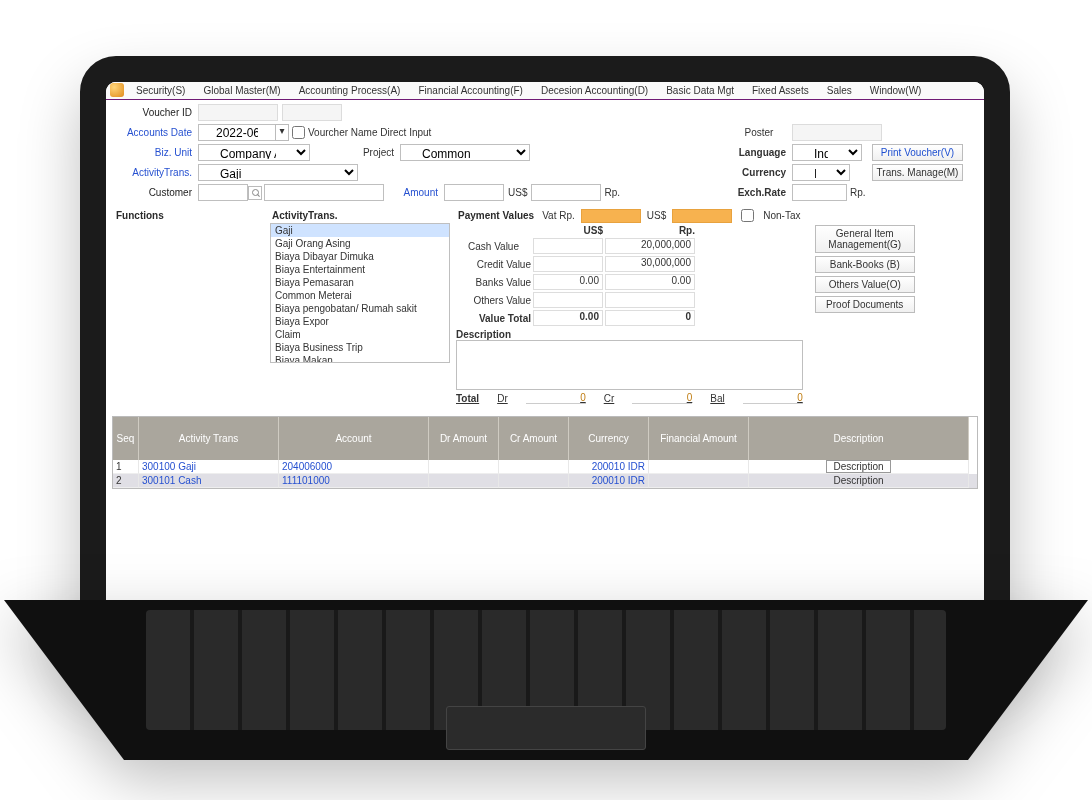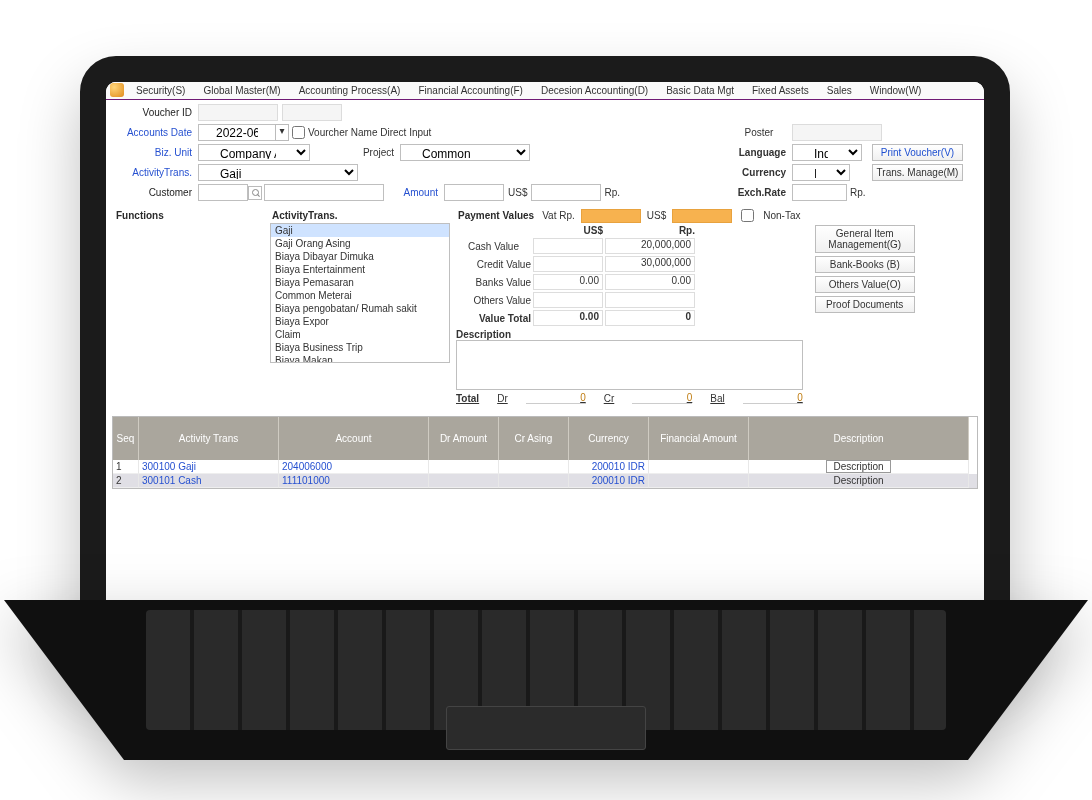--- a/index.html
+++ b/index.html
@@ -322,21 +322,21 @@
        </div>
      </div>
    </div>
 
    <div class="grid">
      <div class="grid-head">
        <div>Seq</div>
        <div>Activity Trans</div>
        <div>Account</div>
        <div>Dr Amount</div>
-       <div>Cr Asing</div>
+       <div>Cr Amount</div>
        <div>Currency</div>
        <div>Financial Amount</div>
        <div>Description</div>
      </div>
      <div class="grid-row">
        <div>1</div>
        <div style="color:#2550d0">300100 Gaji</div>
        <div style="color:#2550d0">204006000</div>
        <div></div>
        <div></div>

